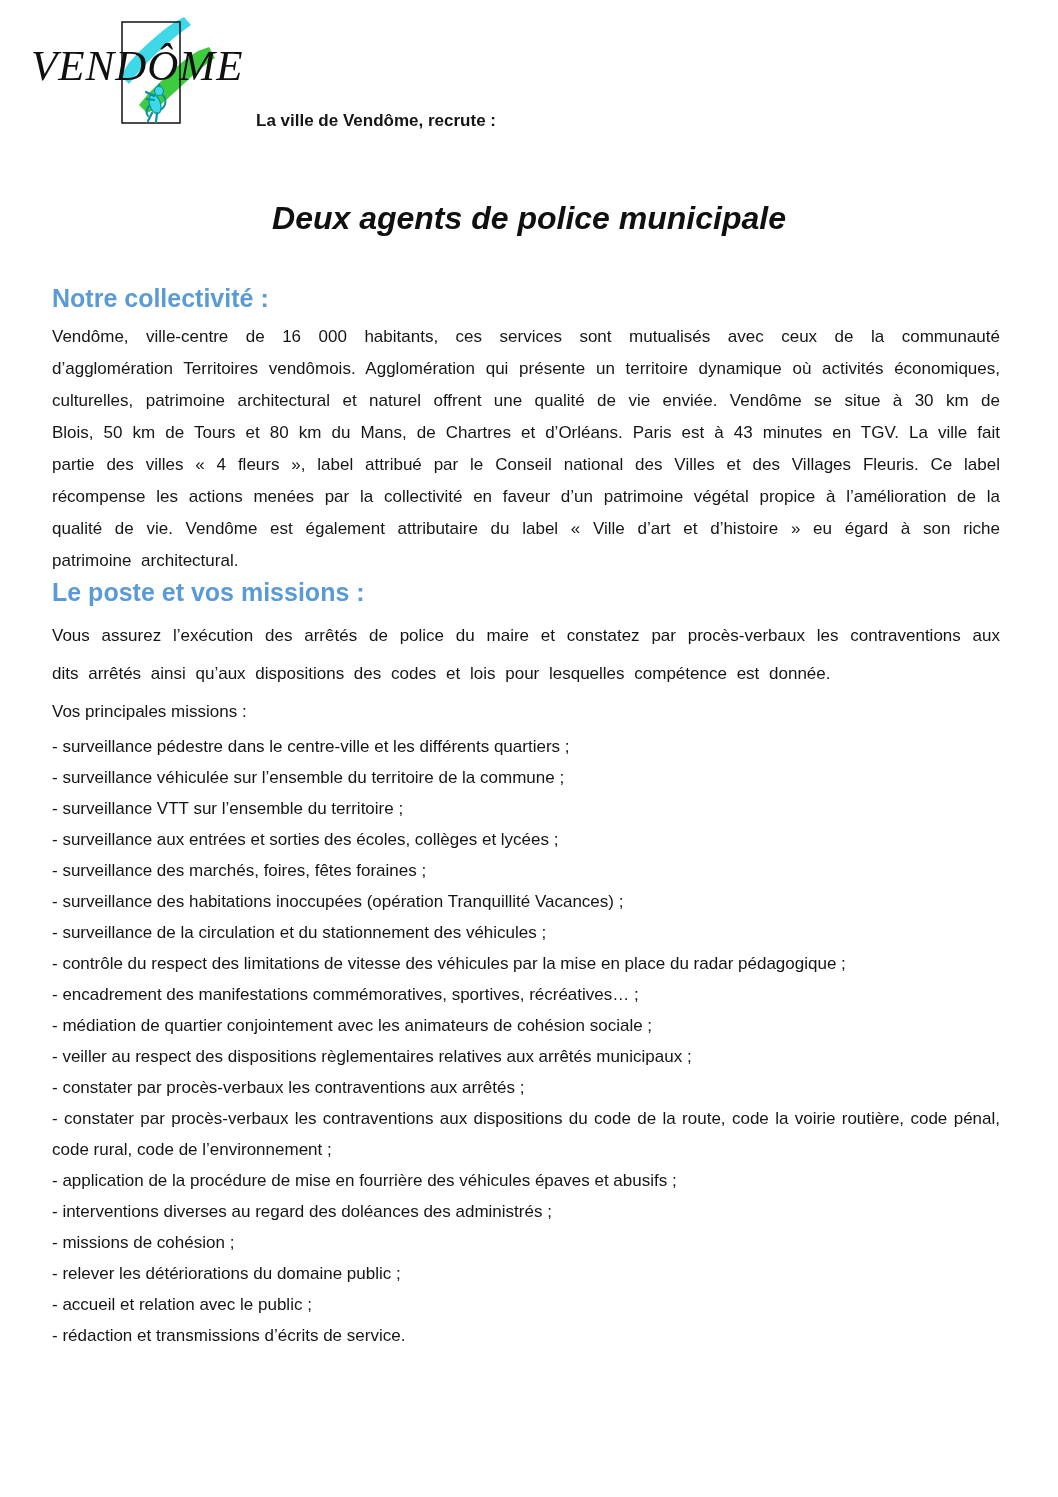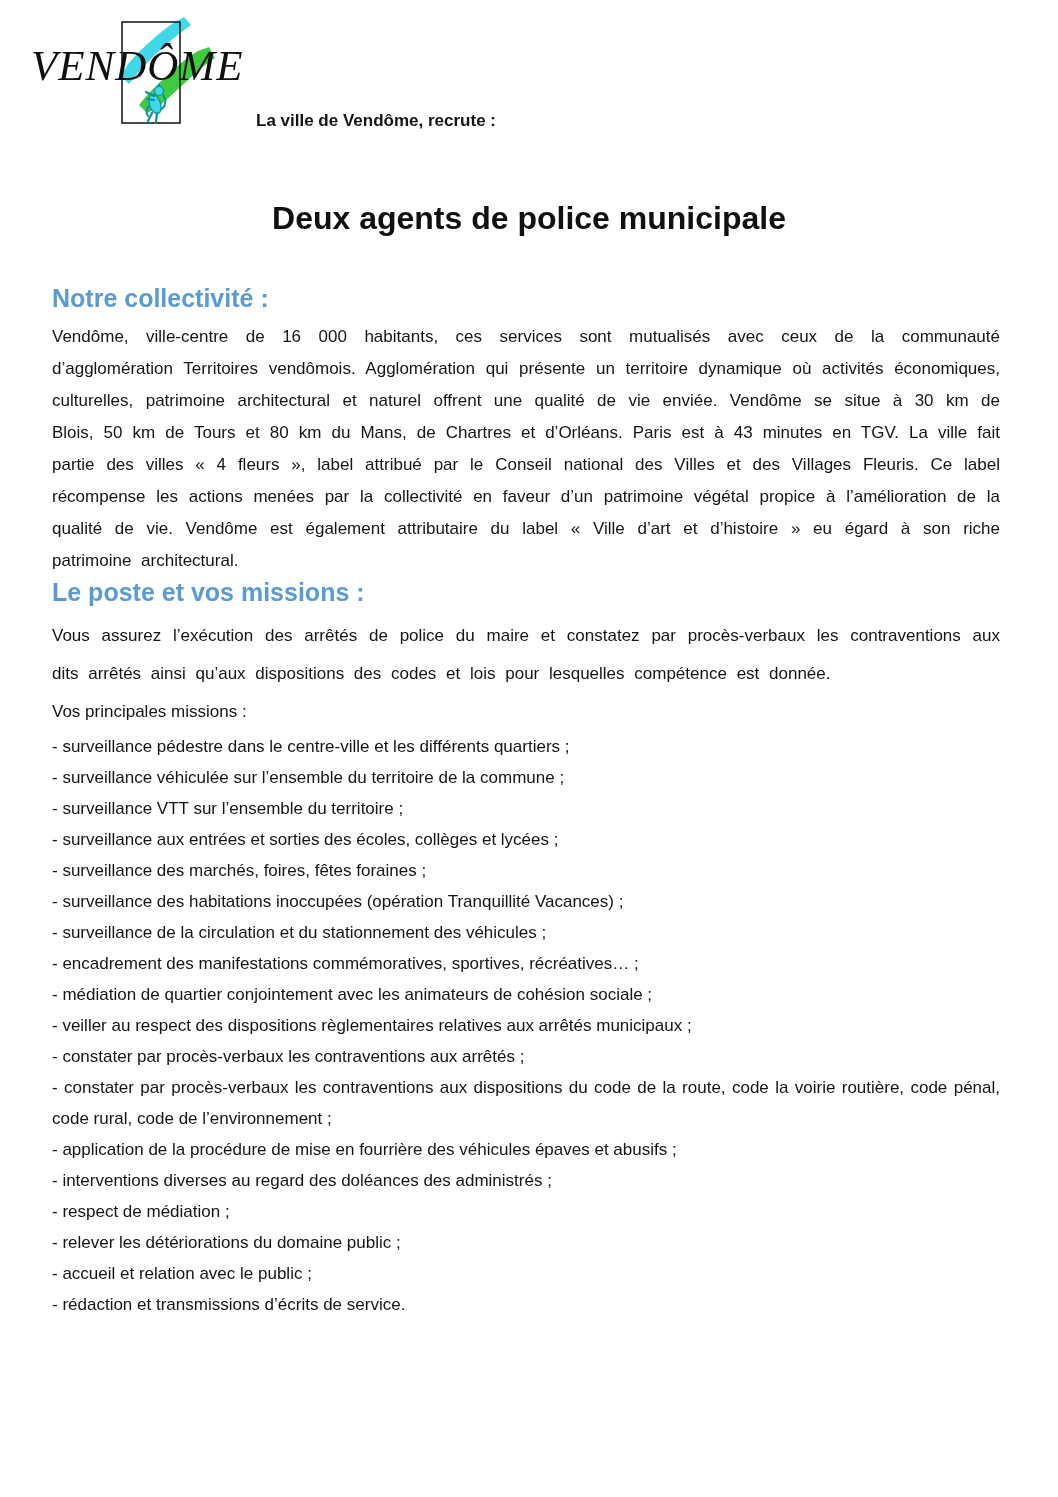--- a/index.html
+++ b/index.html
@@ -24,20 +24,21 @@
   .tagline{
     position:absolute;left:256px;top:110px;
     font-size:17px;line-height:22px;font-weight:bold;
   }
   
   .page-title{
     margin:50px 0 0 0;
     text-align:center;
     font-size:32px;line-height:36px;font-weight:bold;
     color:#101010;
+    font-style:italic;
   }
   
   .section-heading{
     margin:0 52px;
     font-size:25px;line-height:30px;font-weight:bold;
     color:var(--heading-blue,#5b9bd5);
   }
   .heading-collectivite{margin-top:47px;}
   .heading-poste{}
   
@@ -100,26 +101,27 @@
   <p class="list-intro">Vos principales missions :</p>
 
   <div class="missions">
       <div class="mission">- surveillance pédestre dans le centre-ville et les différents quartiers ;</div>
       <div class="mission">- surveillance véhiculée sur l’ensemble du territoire de la commune ;</div>
       <div class="mission">- surveillance VTT sur l’ensemble du territoire ;</div>
       <div class="mission">- surveillance aux entrées et sorties des écoles, collèges et lycées ;</div>
       <div class="mission">- surveillance des marchés, foires, fêtes foraines ;</div>
       <div class="mission">- surveillance des habitations inoccupées (opération Tranquillité Vacances) ;</div>
       <div class="mission">- surveillance de la circulation et du stationnement des véhicules ;</div>
+      <div class="mission">- contrôle du respect des limitations de vitesse des véhicules par la mise en place du radar pédagogique ;</div>
       <div class="mission">- encadrement des manifestations commémoratives, sportives, récréatives… ;</div>
       <div class="mission">- médiation de quartier conjointement avec les animateurs de cohésion sociale ;</div>
       <div class="mission">- veiller au respect des dispositions règlementaires relatives aux arrêtés municipaux ;</div>
       <div class="mission">- constater par procès-verbaux les contraventions aux arrêtés ;</div>
       <div class="mission">- constater par procès-verbaux les contraventions aux dispositions du code de la route, code la voirie routière, code pénal, code rural, code de l’environnement ;</div>
       <div class="mission">- application de la procédure de mise en fourrière des véhicules épaves et abusifs ;</div>
       <div class="mission">- interventions diverses au regard des doléances des administrés ;</div>
-      <div class="mission">- respect de médiation ;</div>
+      <div class="mission">- missions de cohésion ;</div>
       <div class="mission">- relever les détériorations du domaine public ;</div>
       <div class="mission">- accueil et relation avec le public ;</div>
       <div class="mission">- rédaction et transmissions d’écrits de service.</div>
     </div>
 
 </div>
 
 </body></html>

